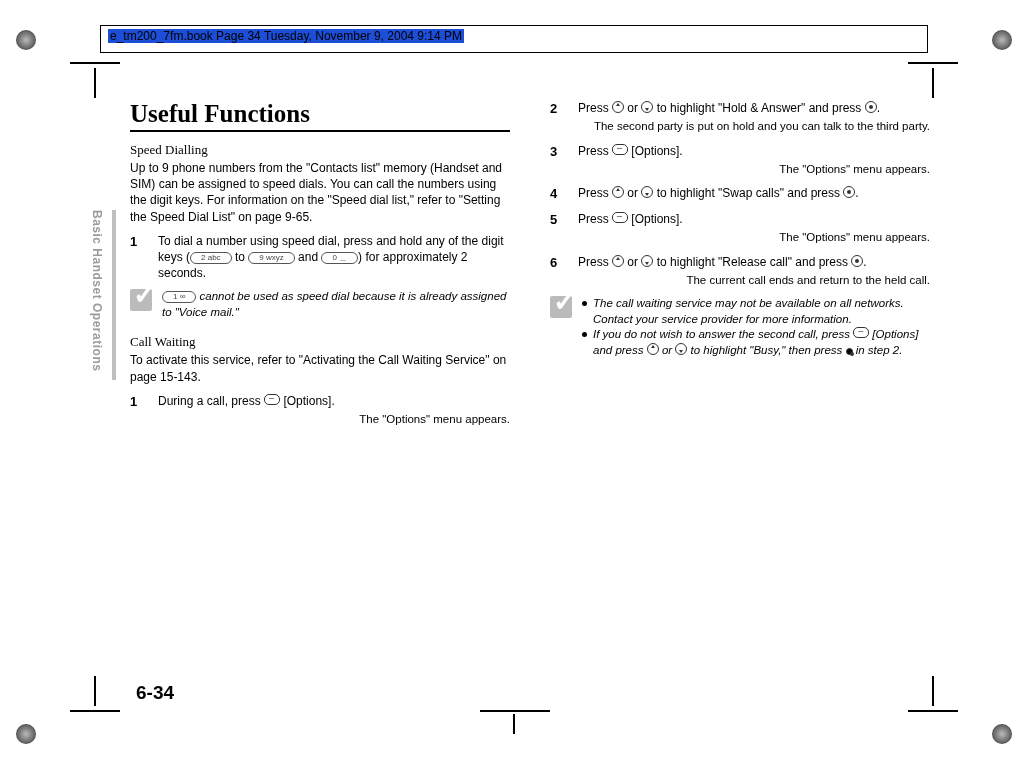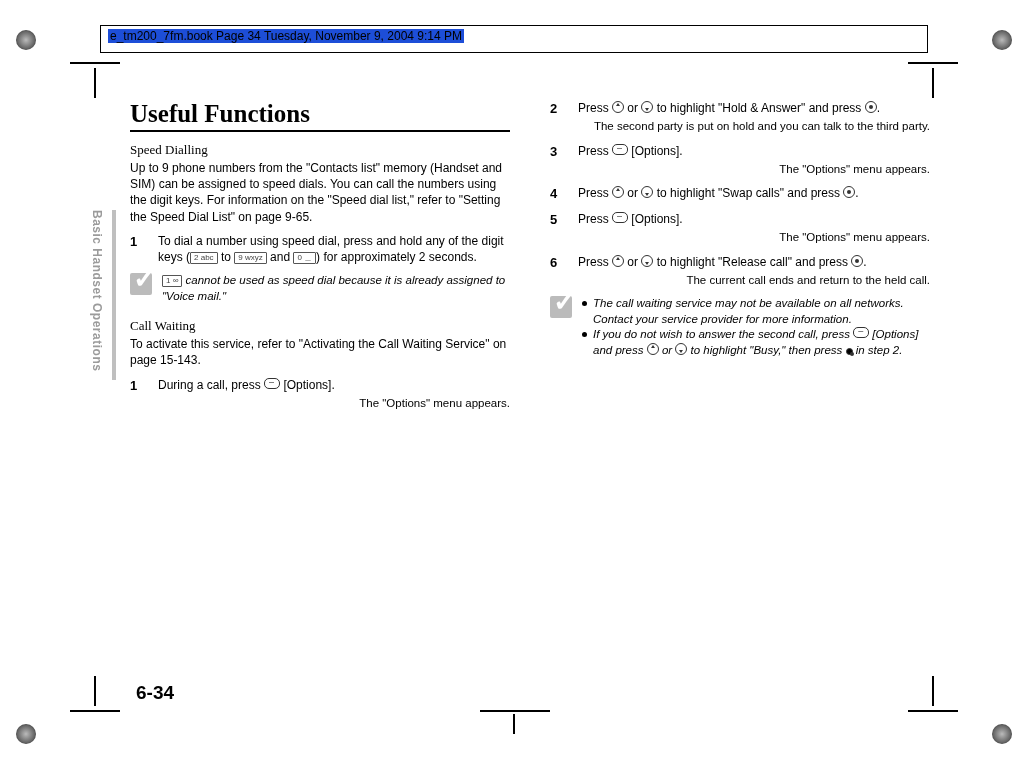--- a/index.html
+++ b/index.html
@@ -87,24 +87,24 @@
     flex: 1 1 auto;
   }
   .step-subtext {
     font-size: 11.5px;
     margin-top: 3px;
     text-align: right;
   }
   .keybox {
     display: inline-block;
     border: 1px solid #555;
-    border-radius: 1px;
+    border-radius: 6px;
     font-size: 8px;
     line-height: 1;
-    padding: 1px 3px;
+    padding: 1px 10px;
     vertical-align: 1px;
     color: #444;
   }
   .keycircle {
     display: inline-block;
     width: 10px; height: 10px;
     border: 1px solid #333;
     border-radius: 50%;
     vertical-align: -1px;
     position: relative;

